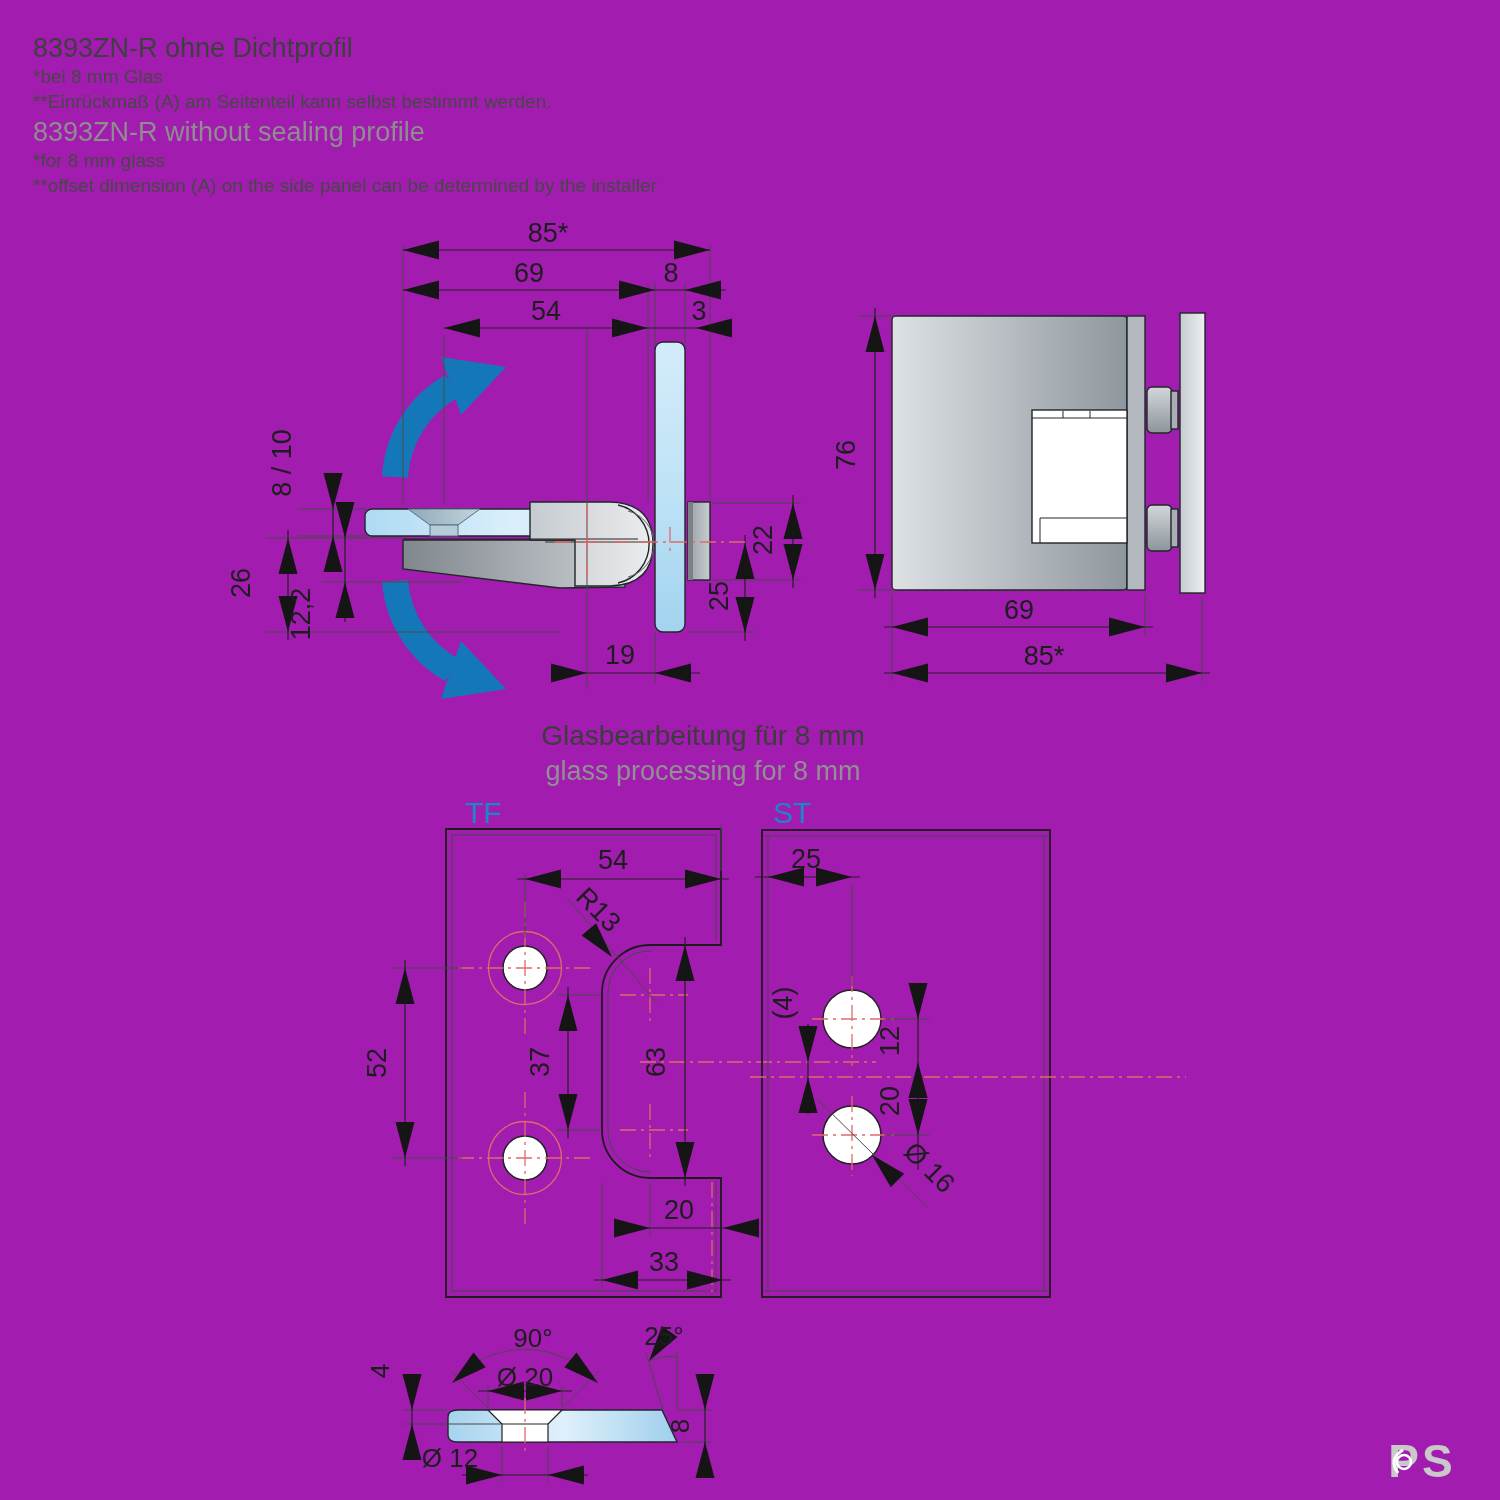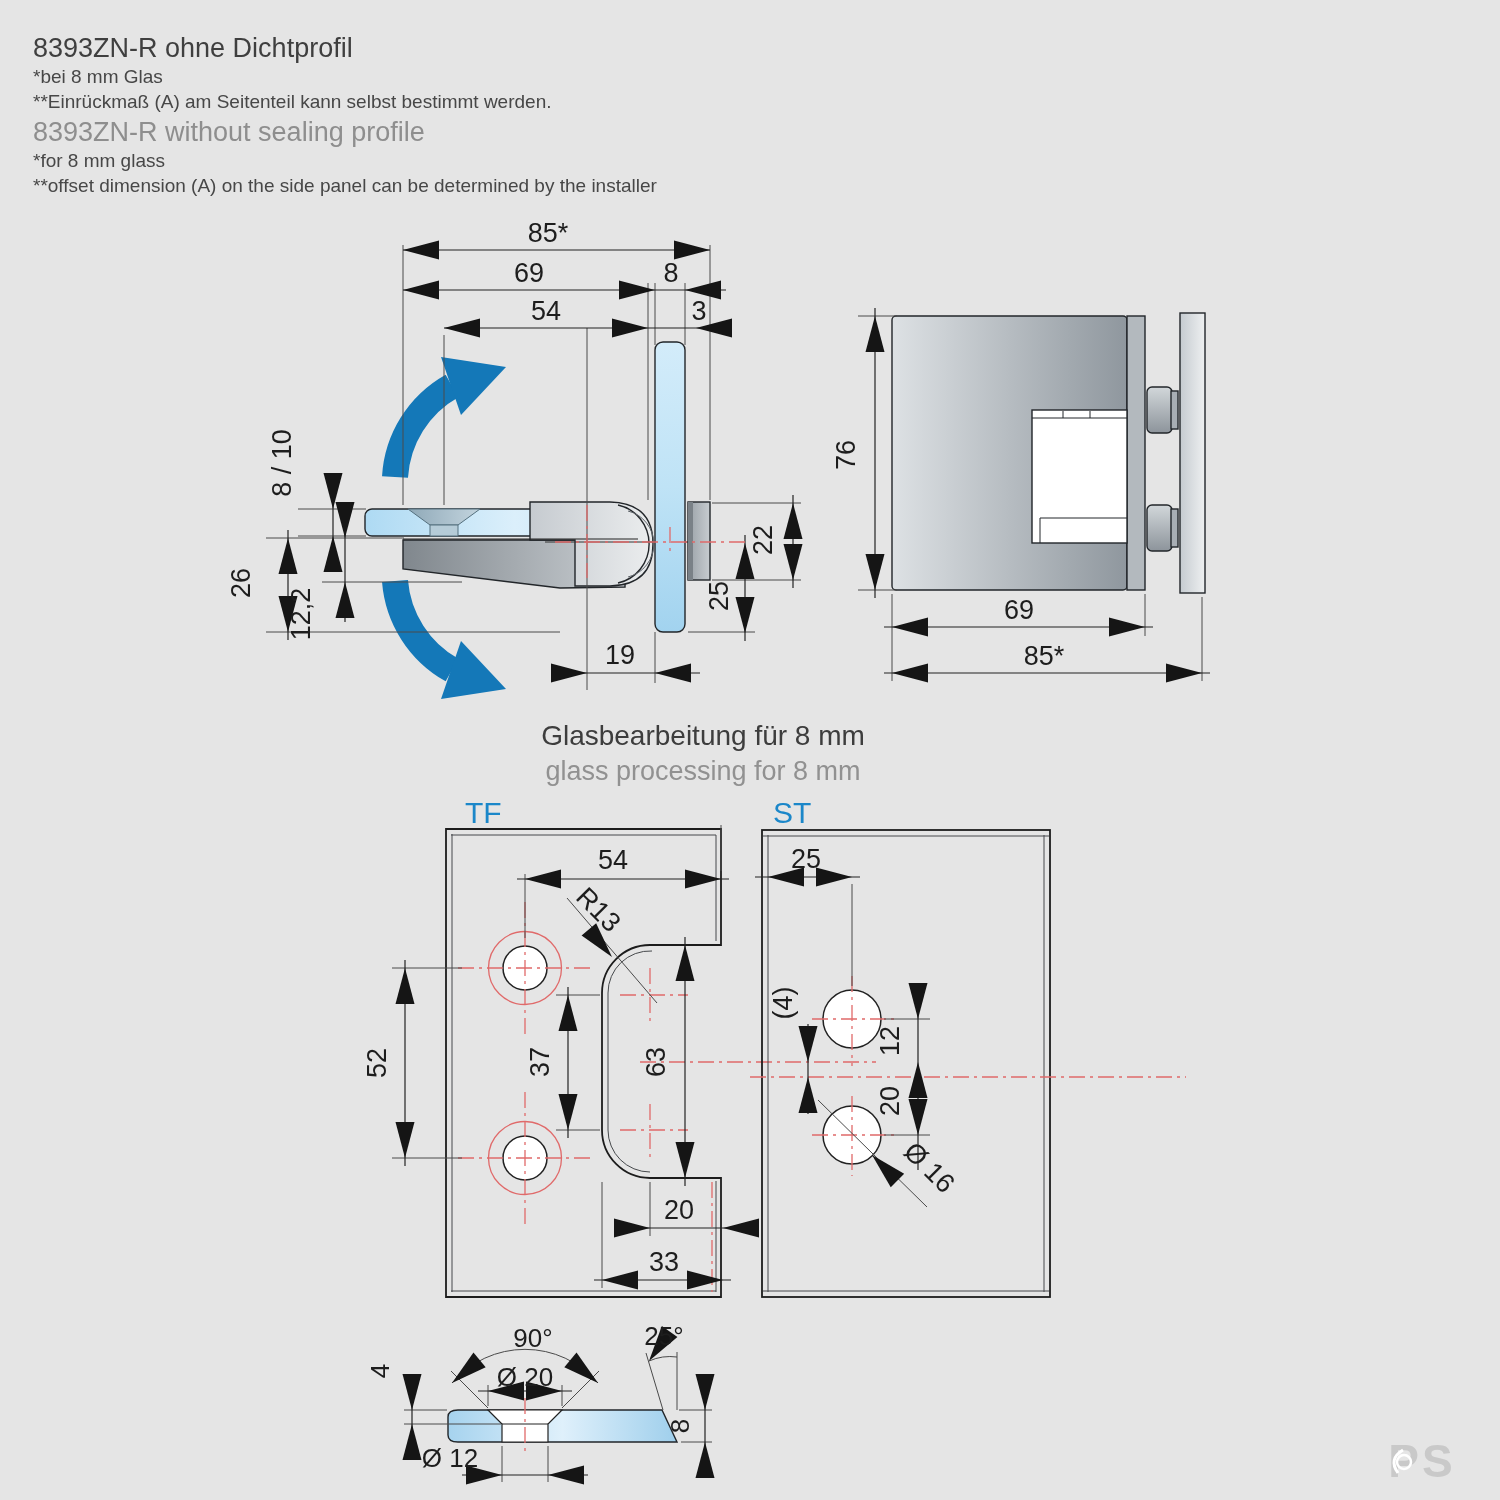--- a/index.html
+++ b/index.html
@@ -1,16 +1,16 @@
 <!DOCTYPE html>
 <html><head>
 <meta charset="utf-8">
 <style>
   html,body{margin:0;padding:0;background:#fff;}
-  #sheet{width:1500px;height:1500px;position:relative;background:#e5e5e5;
+  #sheet{width:1500px;height:1500px;position:relative;background:#a21caf;
          font-family:"Liberation Sans", sans-serif;}
   svg{display:block;}
   .hdr-title-de{font-size:27px;fill:#3f3f3f;}
   .hdr-note{font-size:19px;fill:#474747;}
   .hdr-title-en{font-size:27px;fill:#8e8e8e;}
   .sec-head-de{font-size:28px;fill:#3d3d3d;}
   .sec-head-en{font-size:27px;fill:#919191;}
   .dim{font-size:27px;fill:#1d1d1d;}
   .dimsm{font-size:26px;fill:#1d1d1d;}
   .viewlabel{font-size:30px;fill:#1b87c9;}

